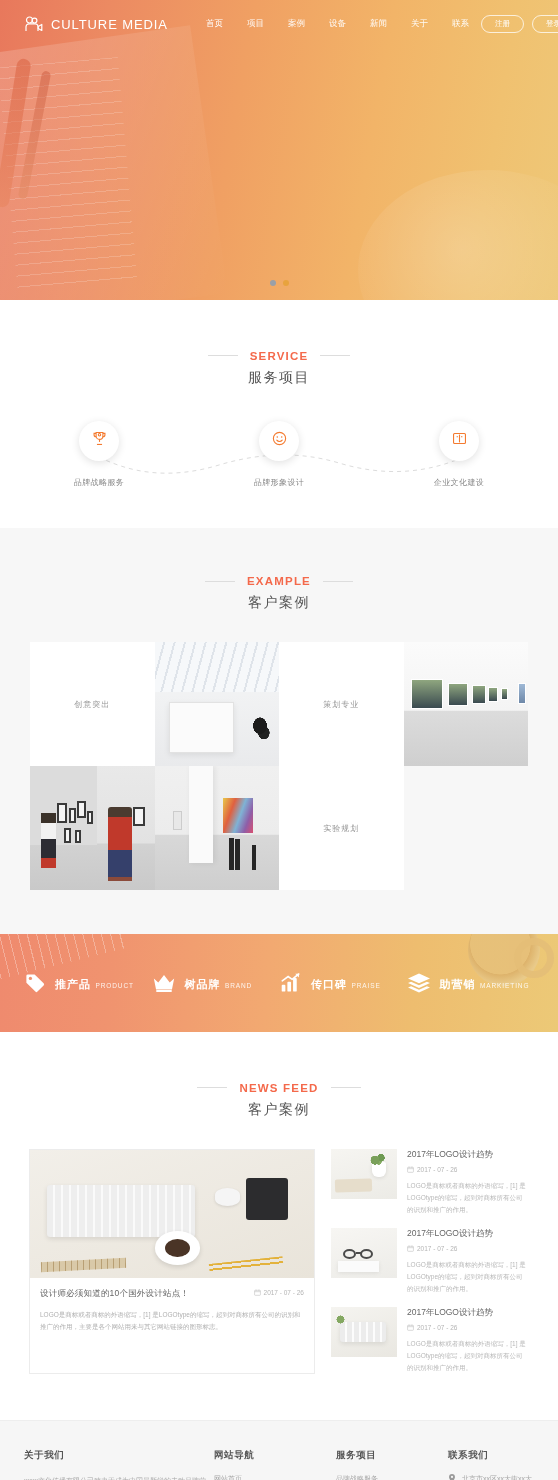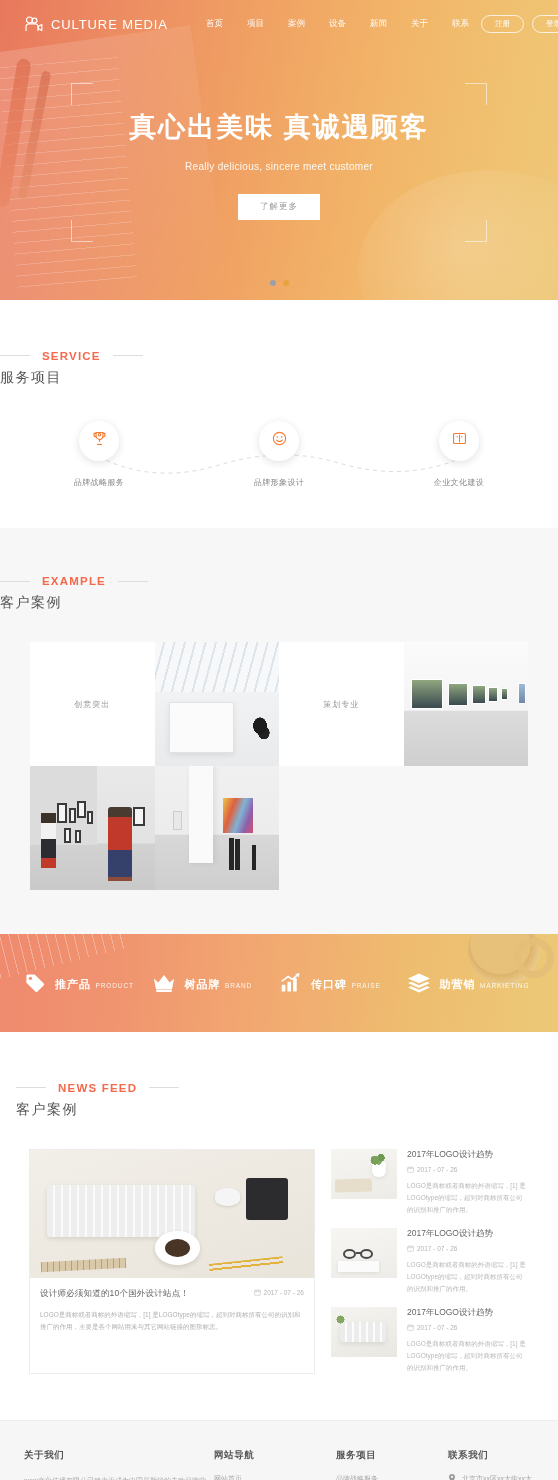--- a/index.html
+++ b/index.html
@@ -71,21 +71,21 @@
   .hero-sub { margin-top:16px; font-size:10px; color:rgba(255,255,255,.92); text-align:center; letter-spacing:.3px; }
   .hero-btn {
     margin:22px auto 0; display:block; background:#fff; color:#9a9a9a; font-size:8.5px;
     padding:7px 22px; border:none; cursor:pointer; letter-spacing:1px;
   }
   .dots { position:absolute; bottom:14px; left:0; right:0; display:flex; justify-content:center; gap:7px; z-index:6; }
   .dot { width:6px; height:6px; border-radius:50%; background:#9aa0a8; cursor:pointer; }
   .dot.active { background:#e8a33d; }
 
   
-  .sec-head { text-align:left; }
+  .sec-head { text-align:center; }
   .sec-en {
     display:inline-flex; align-items:center; gap:12px;
     color:#f4694b; font-size:11.5px; letter-spacing:1.2px; font-weight:bold;
   }
   .sec-en:before,.sec-en:after{ content:""; width:30px; height:1px; background:#ddd; display:block; }
   .sec-cn { margin-top:7px; font-size:14px; color:#555; letter-spacing:1.5px; }
 
   
   .service { background:#fff; padding:42px 0 40px; }
   .service-items { position:relative; margin:34px auto 0; width:470px; display:flex; justify-content:space-between; }
@@ -271,31 +271,20 @@
         <div class="nav-item">新闻</div>
         <div class="nav-item">关于</div>
         <div class="nav-item">联系</div>
       </div>
       <div class="nav-right">
         <div class="pill">注册</div>
         <div class="pill">登录</div>
       </div>
     </div>
 
-    <div class="hero-inner">
-      <div class="hero-frame">
-        <span class="corner tl"></span>
-        <span class="corner tr"></span>
-        <span class="corner bl"></span>
-        <span class="corner br"></span>
-        <div class="hero-title">真心出美味  真诚遇顾客</div>
-        <div class="hero-sub">Really delicious, sincere meet customer</div>
-        <button class="hero-btn">了解更多</button>
-      </div>
-    </div>
 
     <div class="dots">
       <span class="dot"></span>
       <span class="dot active"></span>
     </div>
   </div>
 
   <div class="service">
     <div class="sec-head">
       <div class="sec-en">SERVICE</div>
@@ -398,20 +387,23 @@
       </div>
       <div class="cell">
         <div class="ph ph-gallery">
           <span class="col"></span>
             <span class="sm"></span>
             <span class="art"></span>
           <span class="p1"></span>
             <span class="p2"></span>
             <span class="p3"></span>
         </div>
+      </div>
+      <div class="cell text">
+        <span class="cell-label">实验规划</span>
       </div>
     </div>
   </div>
 
   <div class="banner">
     <div class="banner-ruler"></div>
     <div class="banner-cup"></div>
     <div class="feat-row">
 
       <div class="feat">

